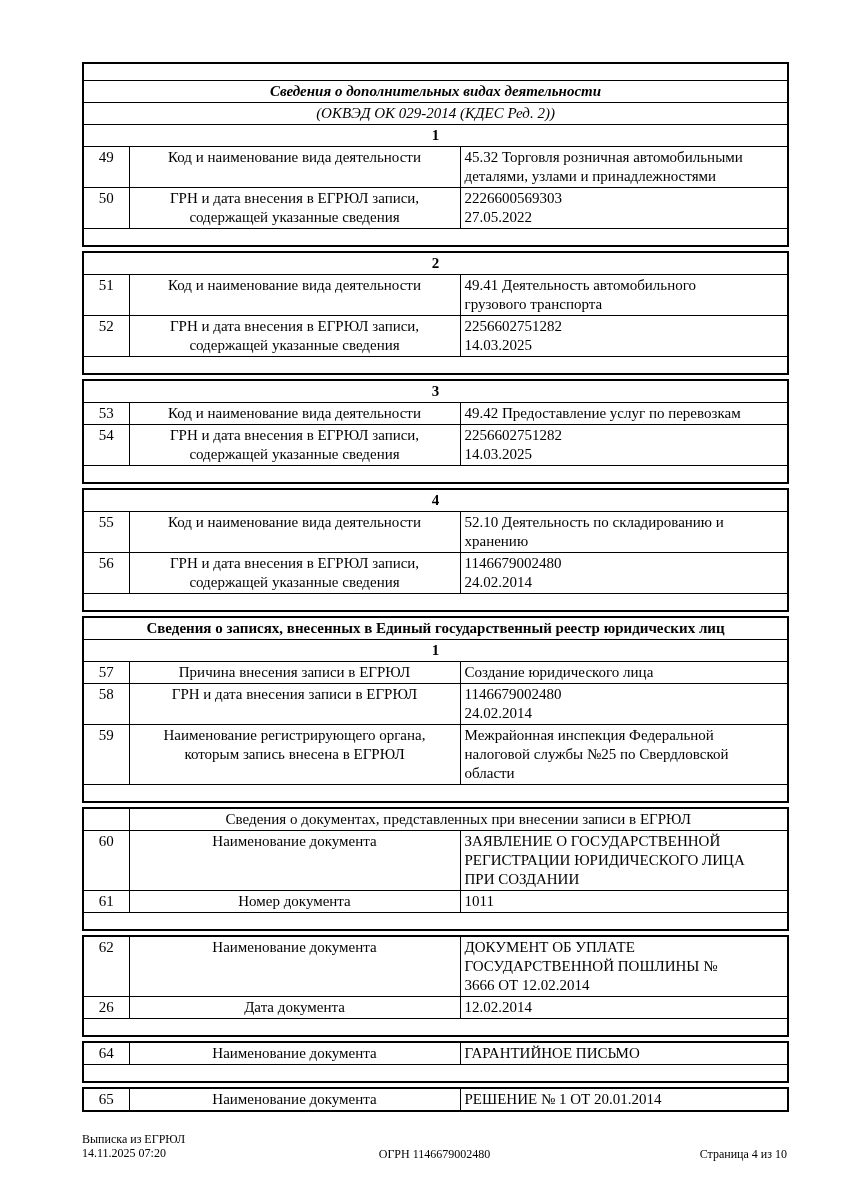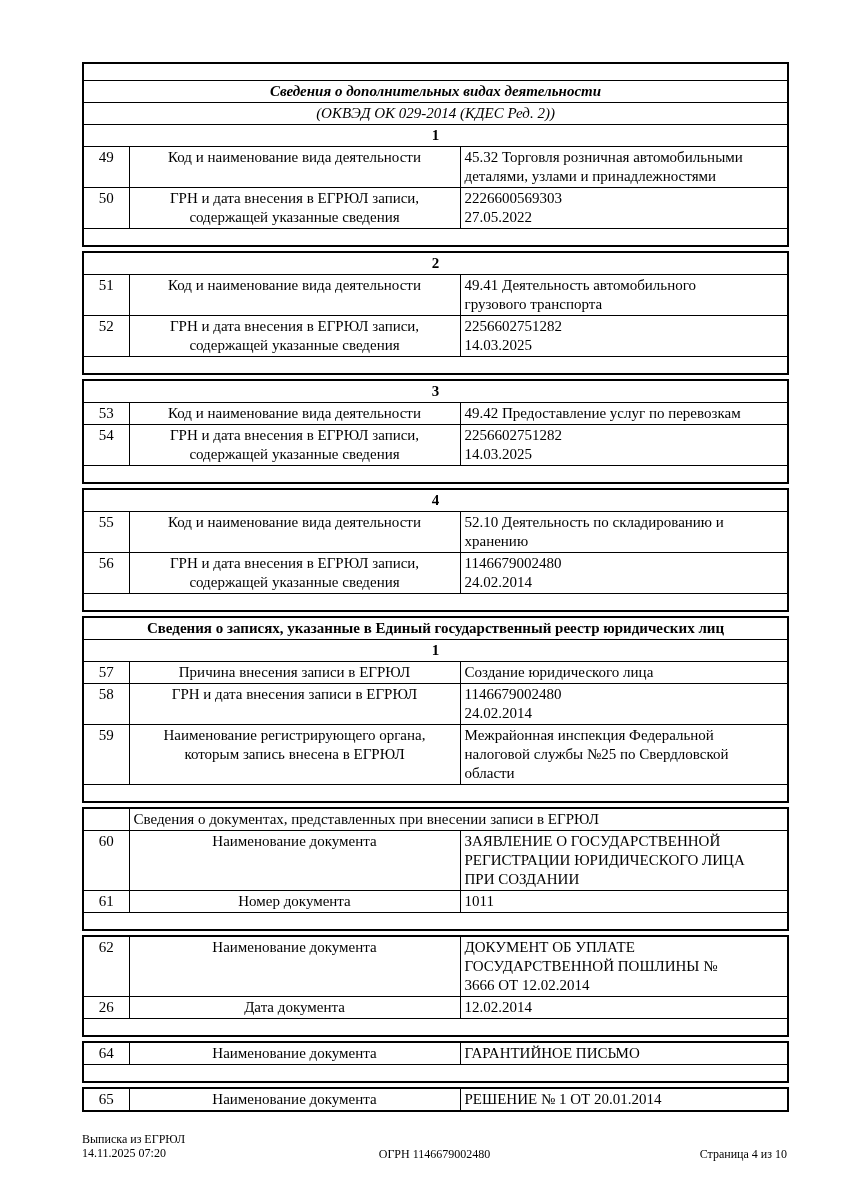--- a/index.html
+++ b/index.html
@@ -53,21 +53,21 @@
     padding: 1px 4px;
   }
   td.secnum-cell {
     text-align: center;
     font-weight: bold;
     padding: 2px 4px;
   }
   td.num-cell { text-align: center; }
   td.label-cell { padding-left: 5px; white-space: pre-line; text-align: center; }
   td.value-cell { white-space: pre-line; }
-  td.span-cell { padding-left: 5px; }
+  td.span-cell { padding-left: 5px; text-align: center; }
 
   .footer {
     position: absolute;
     left: 82px;
     top: 1132px;
     width: 705px;
     height: 30px;
     font-size: 12px;
     line-height: 14px;
   }
@@ -206,21 +206,21 @@
       </table>
 
     <table class="doc-table">
       <colgroup>
           <col class="c-num">
           <col class="c-label">
           <col class="c-value">
         </colgroup>
       <tbody>
           <tr>
-        <td class="title-cell upright" colspan="3">Сведения о записях, указанные в Единый государственный реестр юридических лиц</td>
+        <td class="title-cell upright" colspan="3">Сведения о записях, внесенных в Единый государственный реестр юридических лиц</td>
       </tr>
       <tr>
         <td class="secnum-cell" colspan="3">1</td>
       </tr>
       <tr>
         <td class="num-cell">57</td>
         <td class="label-cell">Причина внесения записи в ЕГРЮЛ</td>
         <td class="value-cell">Создание юридического лица</td>
       </tr>
       <tr>

